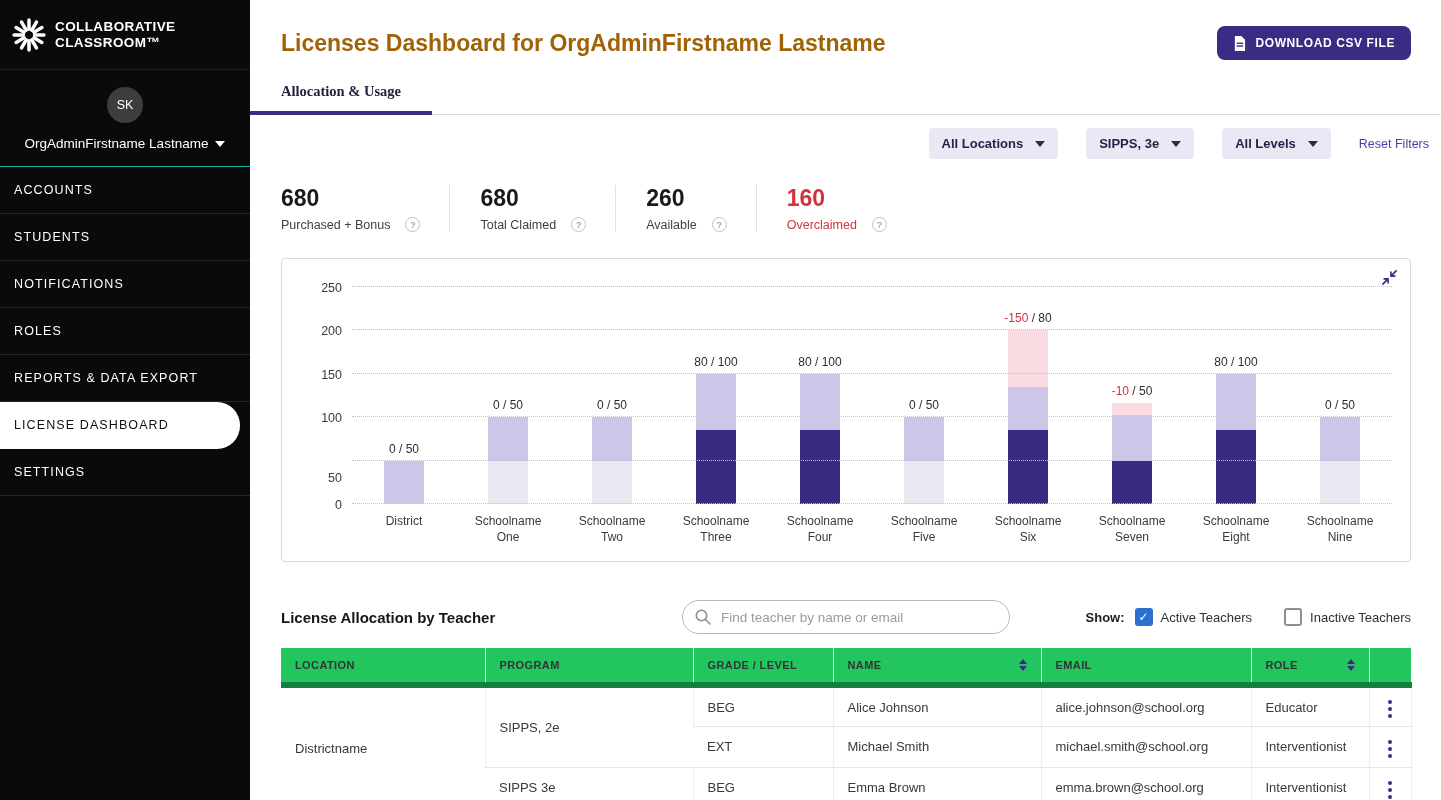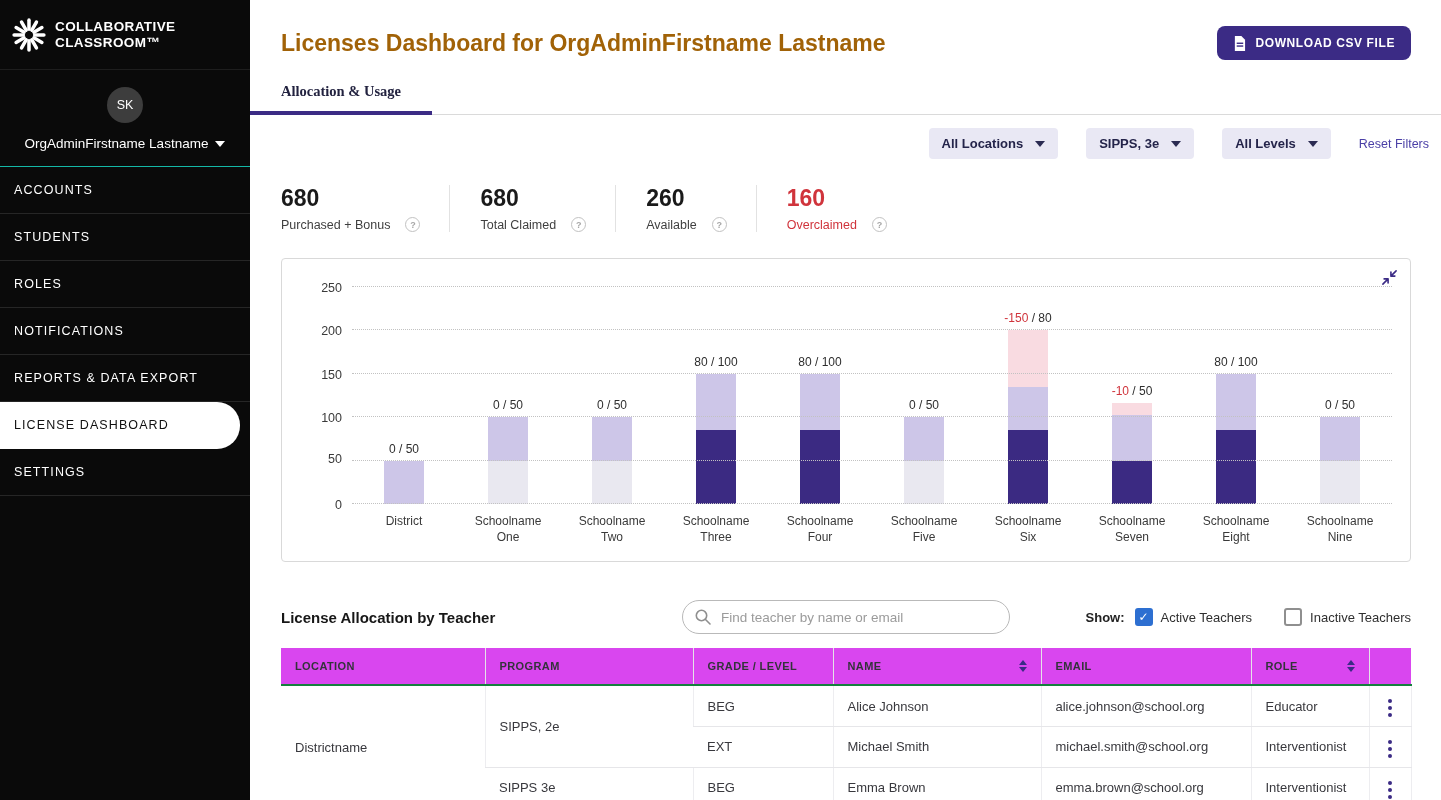--- a/index.html
+++ b/index.html
@@ -90,22 +90,22 @@
   .cb-group + .cb-group { margin-left:22px; }
   .cb { width:18px; height:18px; border-radius:3px; border:2px solid #8f8f8f; background:#fff;
     display:inline-flex; align-items:center; justify-content:center; }
   .cb.checked { background:#2d6fd1; border-color:#2d6fd1; }
   .cb .tick { display:none; color:#fff; font-size:12px; font-weight:bold; font-family:"DejaVu Sans", sans-serif; }
   .cb.checked .tick { display:block; }
 
   
   .teacher-table { margin:14px 30px 0 31px; width:calc(100% - 61px); border-collapse:collapse;
     table-layout:fixed; font-size:13px; }
-  .teacher-table th { background:#d946ef; height:37px; text-align:left; padding:0 14px; font-size:11px;
-    letter-spacing:.4px; color:#33333a; border-bottom:2px solid #15803d; border-left:1px solid #e4e4e7; }
+  .teacher-table th { background:#22c55e; height:37px; text-align:left; padding:0 14px; font-size:11px;
+    letter-spacing:.4px; color:#33333a; border-bottom:6px solid #15803d; border-left:1px solid #e4e4e7; }
   .teacher-table th:first-child { border-left:none; }
   .th-flex { display:flex; align-items:center; }
   .sort { display:inline-flex; flex-direction:column; gap:2px; margin-left:auto; cursor:pointer; }
   .sort i { width:0; height:0; border-left:4px solid transparent; border-right:4px solid transparent; }
   .sort .up { border-bottom:5px solid #3b2b85; }
   .sort .down { border-top:5px solid #3b2b85; }
   .teacher-table td { height:41px; padding:0 14px; color:#38383d; border-bottom:1px solid #e6e6e9;
     border-left:1px solid #ededf0; background:#fff; }
   .teacher-table td:first-child { border-left:none; }
   .col-loc { width:204px; } .col-prog { width:208px; } .col-grade { width:140px; }
@@ -148,22 +148,22 @@
       <div class="user-name">
         <span>OrgAdminFirstname Lastname</span>
         <span class="tri-down"></span>
       </div>
     </div>
 
 
     <nav class="menu">
       <div class="menu-item">ACCOUNTS</div>
       <div class="menu-item">STUDENTS</div>
+      <div class="menu-item">NOTIFICATIONS</div>
       <div class="menu-item">ROLES</div>
-      <div class="menu-item">NOTIFICATIONS</div>
       <div class="menu-item">REPORTS &amp; DATA EXPORT</div>
       <div class="menu-item active">LICENSE DASHBOARD</div>
       <div class="menu-item">SETTINGS</div>
     </nav>
   </aside>
 
   <main class="main">
 
     <div class="header-row">
       <h1 class="page-title">Licenses Dashboard for OrgAdminFirstname Lastname</h1>
@@ -306,21 +306,21 @@
                 <div class="bar-label"><span>0</span><span> / 50</span></div>
                 <div class="bar">
                   <div style="height: 43.4px; background: rgb(233, 232, 240);"></div>
                   <div style="height: 43.4px; background: rgb(205, 198, 232);"></div>
                 </div>
               </div>
             </div>
         <div class="gridline" style="bottom: 0px;"></div>
             <div class="ytick" style="bottom: -8px;">0</div>
             <div class="gridline" style="bottom: 43.4px;"></div>
-            <div class="ytick" style="bottom: 38px;">50</div>
+            <div class="ytick" style="bottom: 19px;">50</div>
             <div class="gridline" style="bottom: 86.8px;"></div>
             <div class="ytick" style="bottom: 78.8px;">100</div>
             <div class="gridline" style="bottom: 130.2px;"></div>
             <div class="ytick" style="bottom: 122.2px;">150</div>
             <div class="gridline" style="bottom: 173.6px;"></div>
             <div class="ytick" style="bottom: 165.6px;">200</div>
             <div class="gridline" style="bottom: 217px;"></div>
             <div class="ytick" style="bottom: 209px;">250</div>
           </div>
         <div class="xlabels" id="xlabels">

